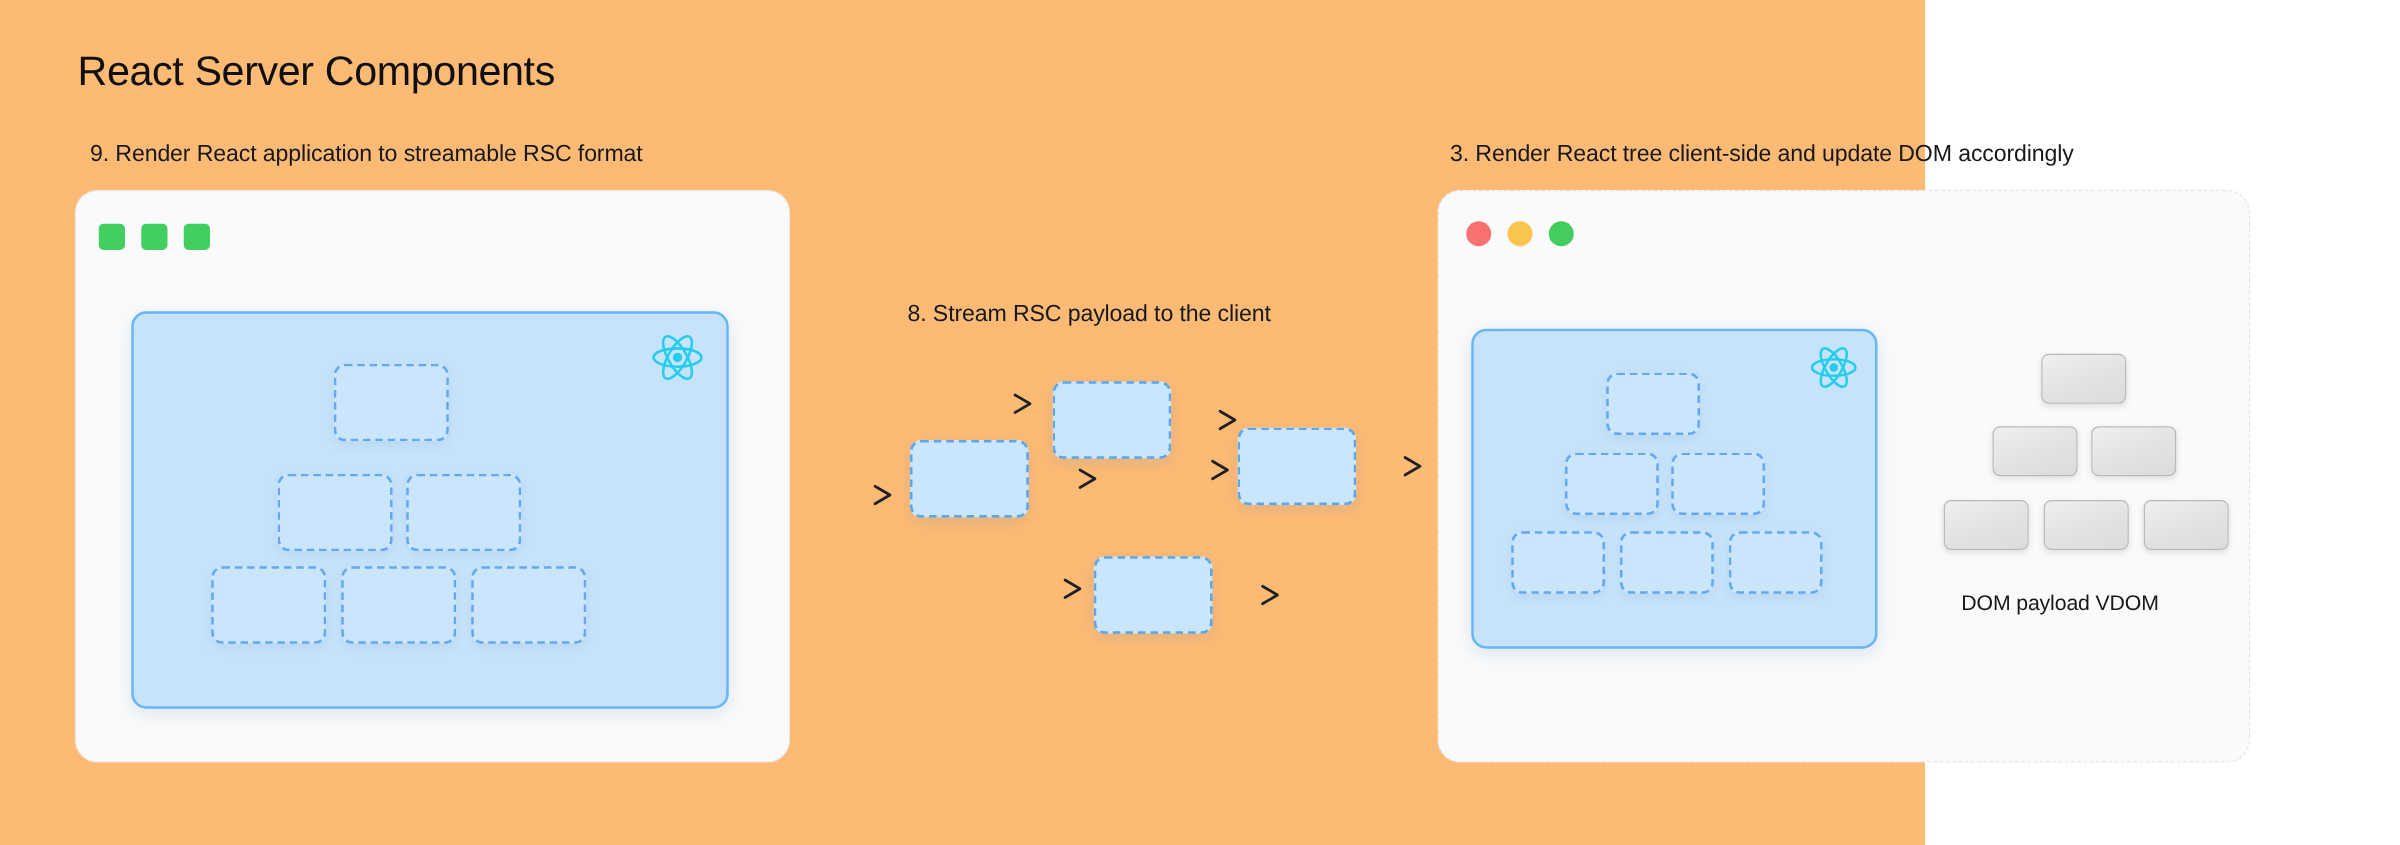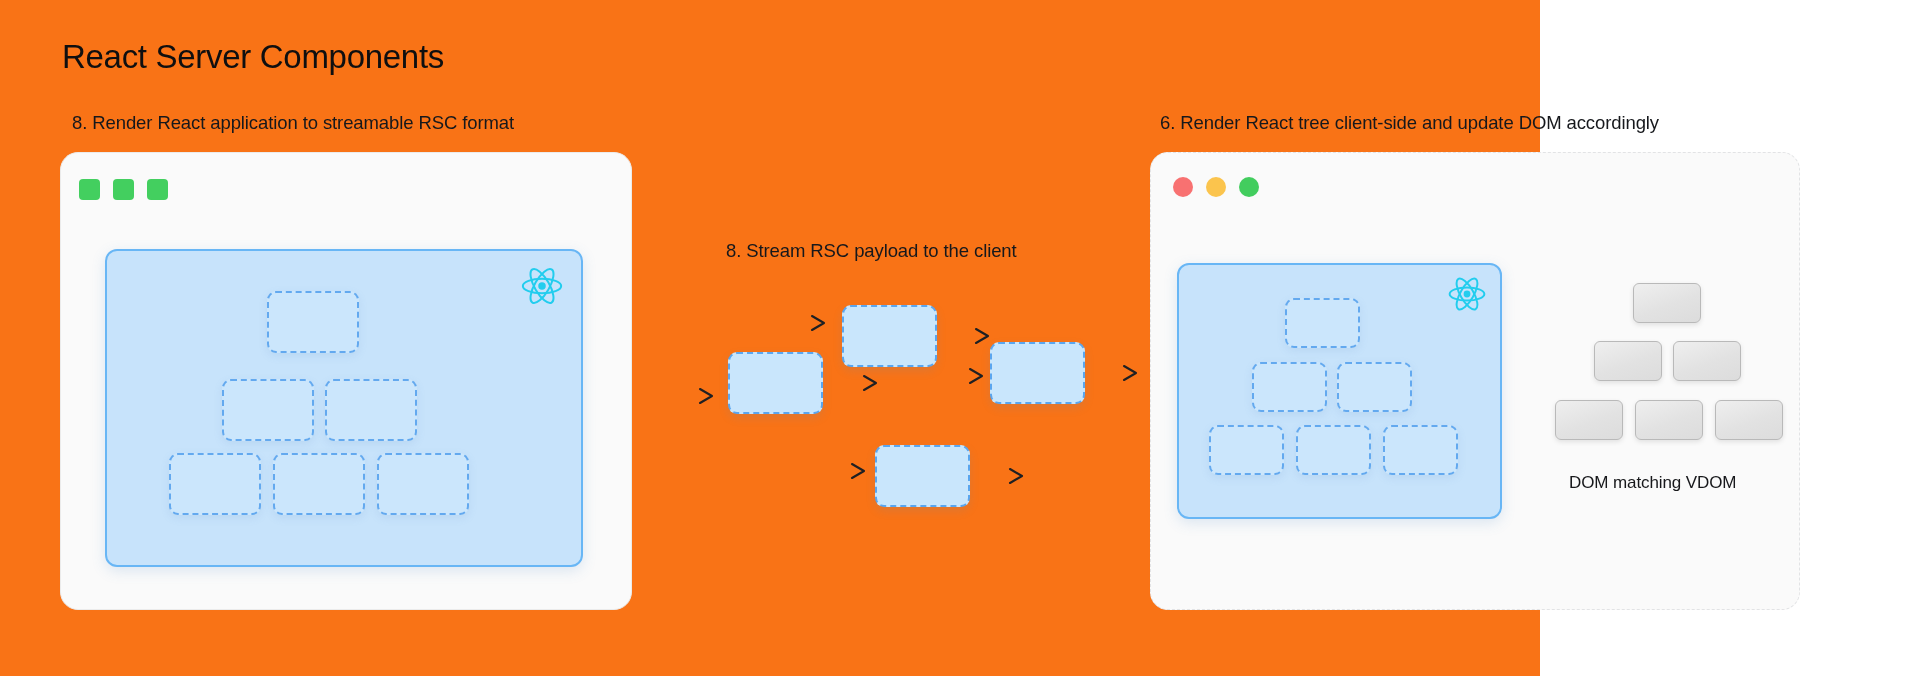--- a/index.html
+++ b/index.html
@@ -8,21 +8,21 @@
     width: 1920px;
     height: 676px;
     background: #ffffff;
     font-family: "Liberation Sans", sans-serif;
     overflow: hidden;
   }
   .page {
     position: relative;
     width: 1540px;
     height: 676px;
-    background: #f97316;
+    background: #fdba74;
   }
 
   
   .page-title {
     position: absolute;
     left: 62px;
     top: 38px;
     font-size: 33px;
     font-weight: 500;
     letter-spacing: -0.3px;
@@ -153,23 +153,23 @@
     letter-spacing: -0.1px;
   }
 </style>
 </head>
 <body>
 
 <div class="page">
 
   <div class="page-title">React Server Components</div>
 
-  <div id="cap1" class="step-caption">8. Render React application to streamable RSC format</div>
+  <div id="cap1" class="step-caption">9. Render React application to streamable RSC format</div>
   <div id="cap2" class="step-caption">8. Stream RSC payload to the client</div>
-  <div id="cap3" class="step-caption">6. Render React tree client-side and update DOM accordingly</div>
+  <div id="cap3" class="step-caption">3. Render React tree client-side and update DOM accordingly</div>
 
   <div class="panel panel-server">
 
     <div class="chrome chrome-server">
       <span class="sq"></span>
       <span class="sq"></span>
       <span class="sq"></span>
     </div>
 
     <div class="tree-box tree-server">
@@ -327,16 +327,16 @@
       <div class="dnode" style="left:92px; top:0px;   width:68px; height:40px;"></div>
 
       <div class="dnode" style="left:53px; top:58px;  width:68px; height:40px;"></div>
       <div class="dnode" style="left:132px;top:58px;  width:68px; height:40px;"></div>
 
       <div class="dnode" style="left:14px; top:117px; width:68px; height:40px;"></div>
       <div class="dnode" style="left:94px; top:117px; width:68px; height:40px;"></div>
       <div class="dnode" style="left:174px;top:117px; width:68px; height:40px;"></div>
     </div>
 
-    <div class="dom-caption" style="left:418px; top:320px;">DOM matching VDOM</div>
+    <div class="dom-caption" style="left:418px; top:320px;">DOM payload VDOM</div>
   </div>
 
 </div>
 
 </body></html>

